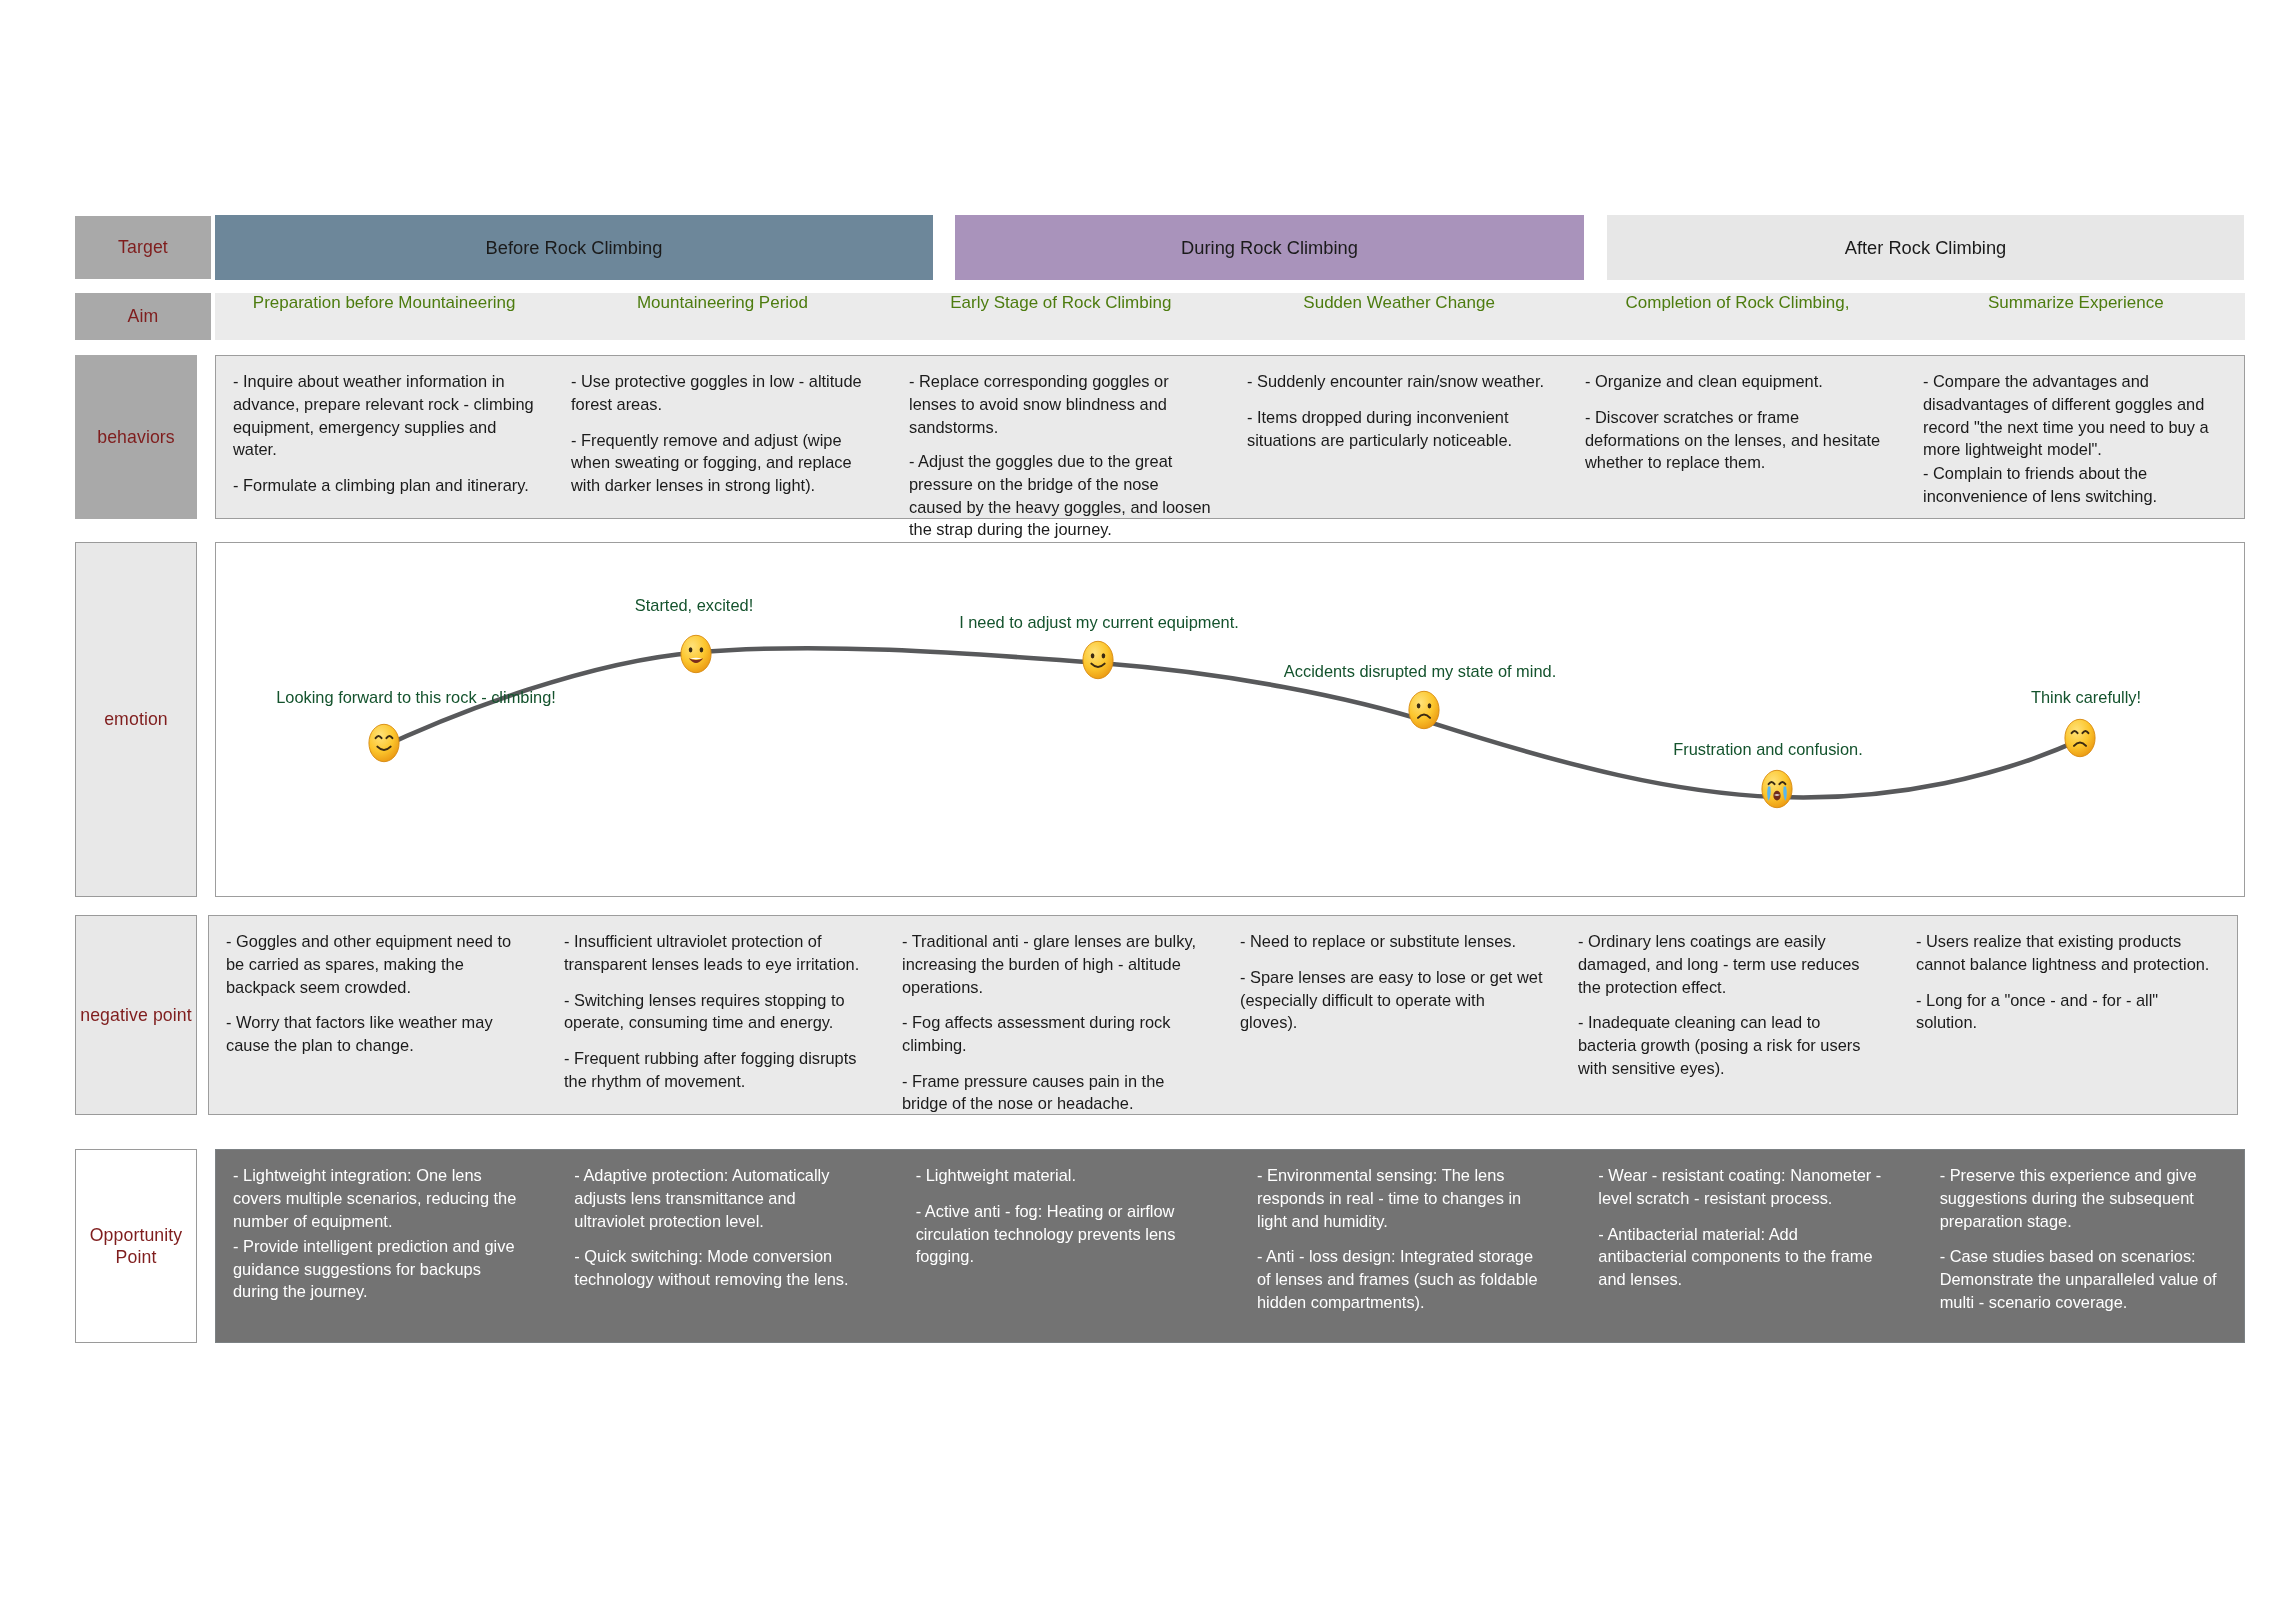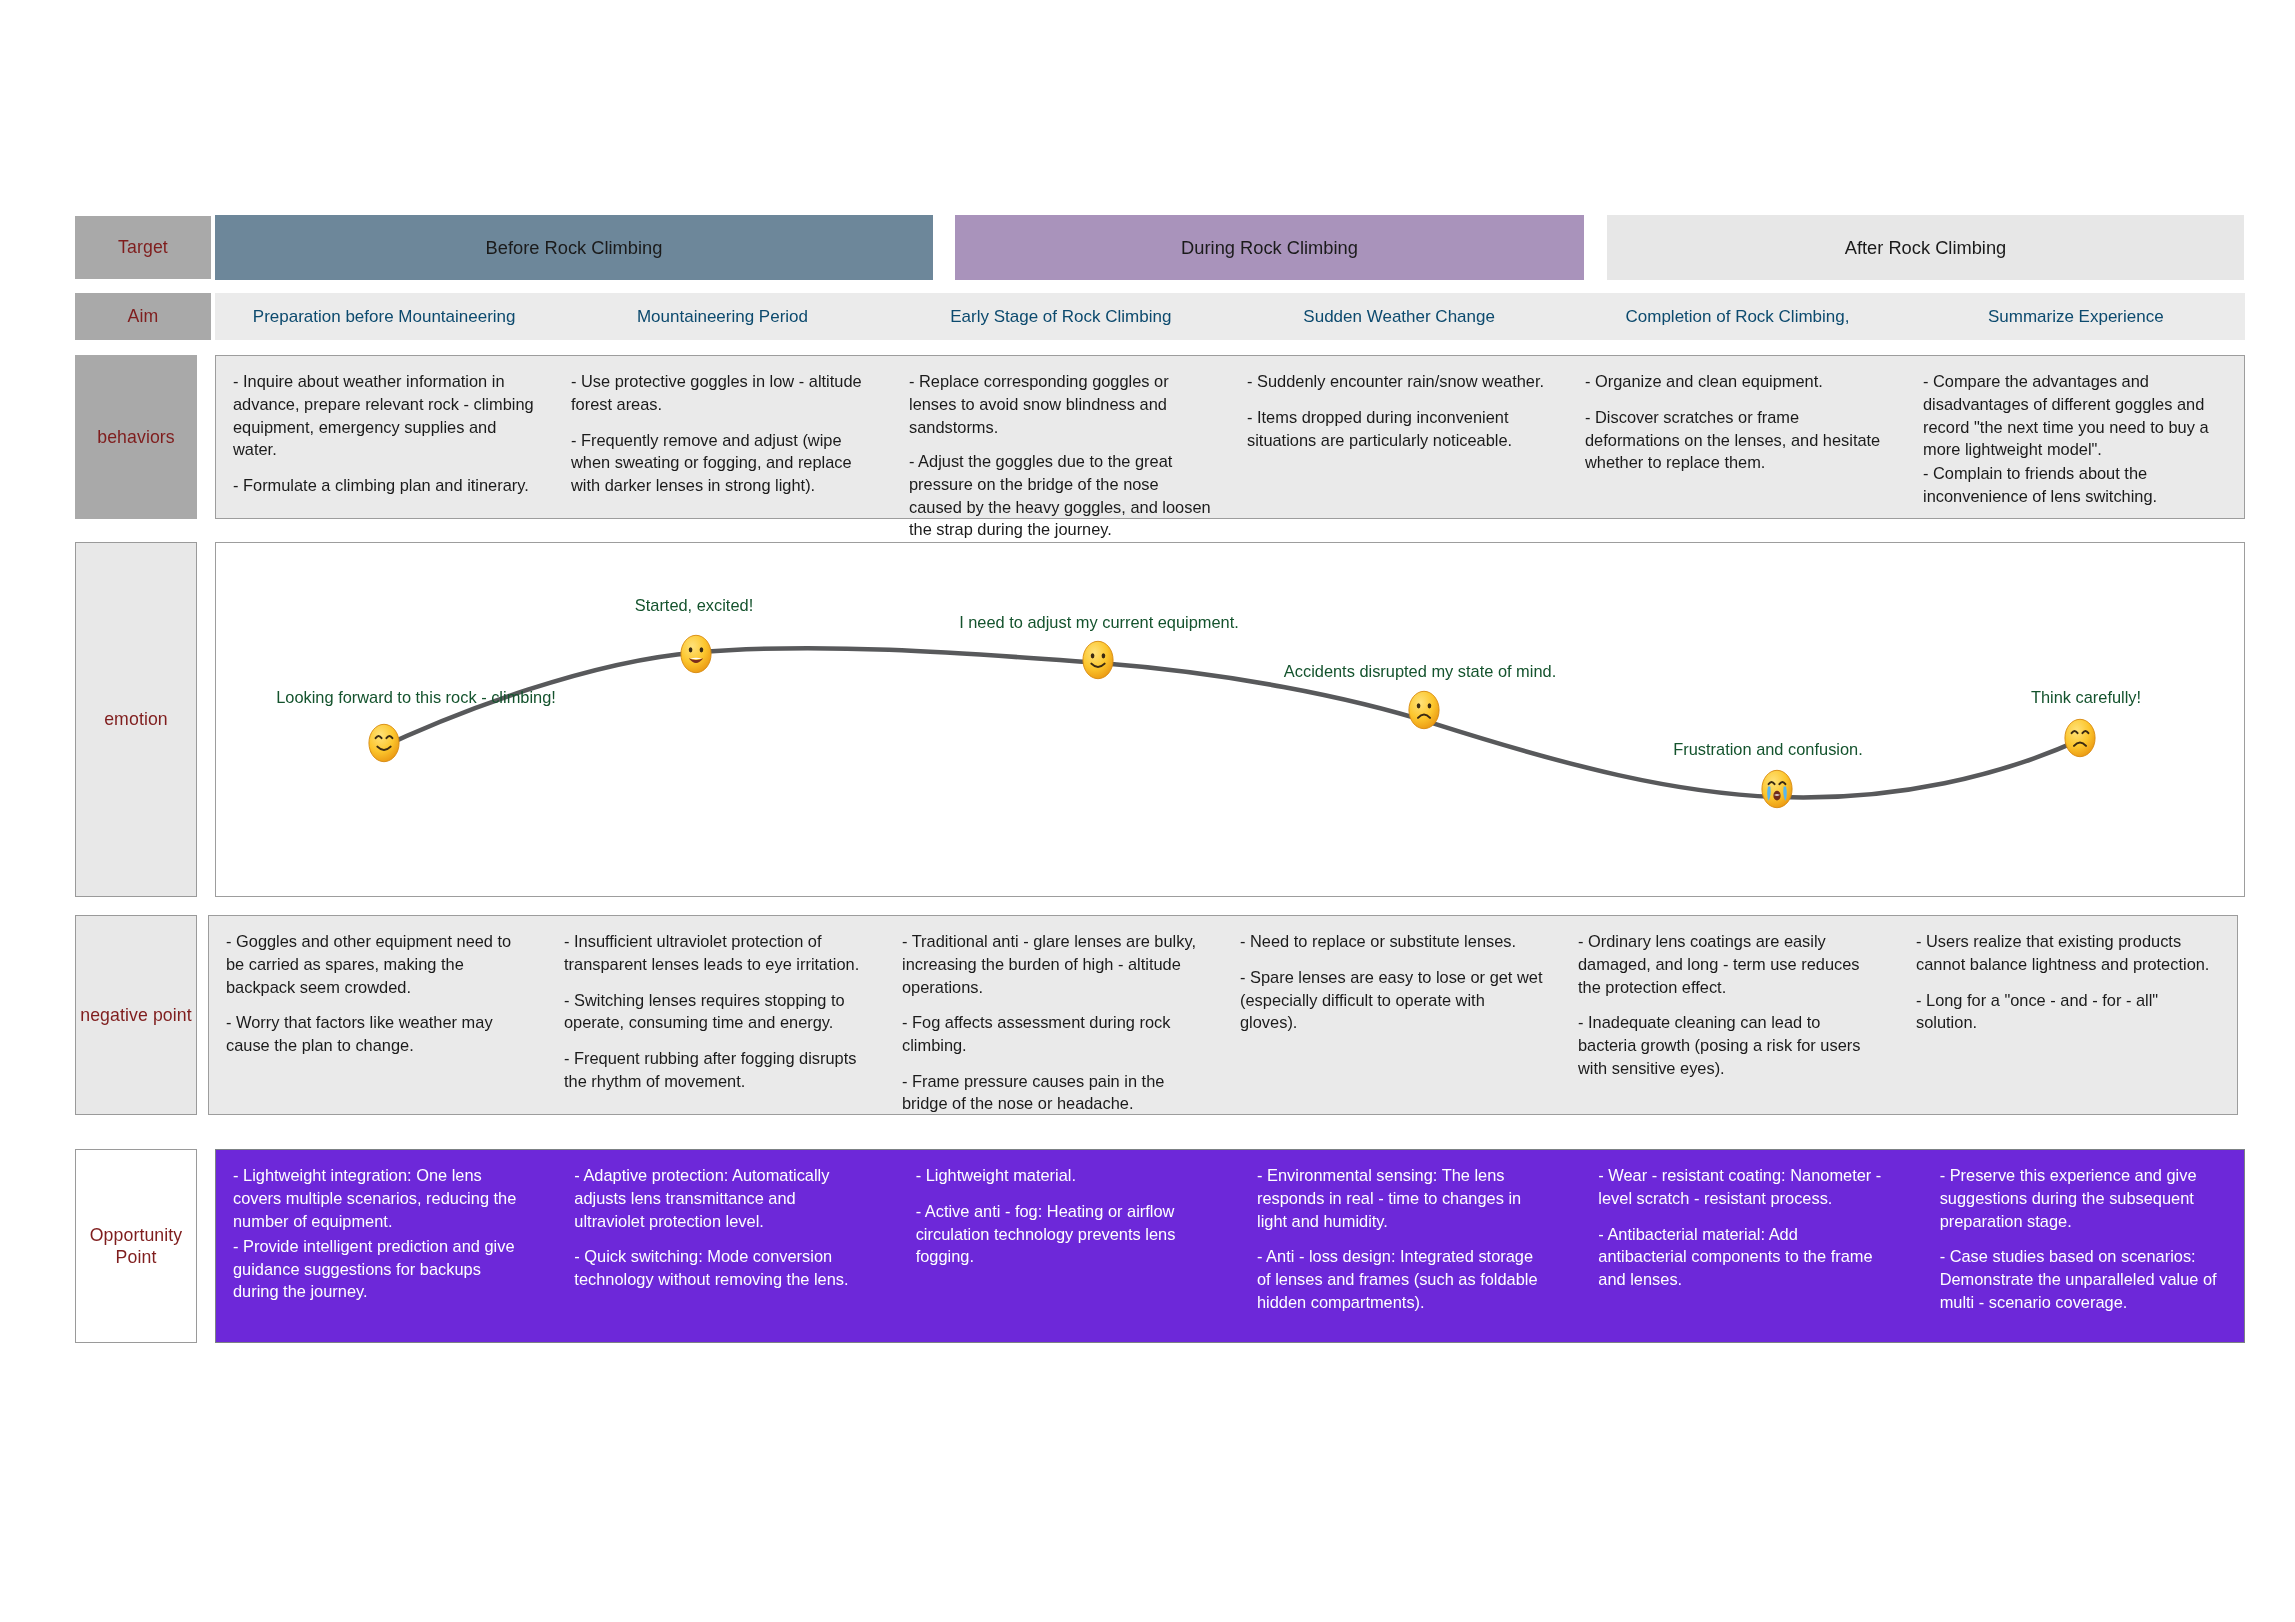--- a/index.html
+++ b/index.html
@@ -18,24 +18,24 @@
   .band{position:absolute;box-sizing:border-box;}
   .phase{
     display:flex;align-items:center;justify-content:center;
     font-size:18.3px;color:#1b1b1b;
   }
   .phase-before{background:#6d879a;}
   .phase-during{background:#a993bb;}
   .phase-after{background:#e7e7e7;}
 
   .aimstrip{position:absolute;background:#ebebeb;display:flex;}
-  .aim{flex:1;display:flex;align-items:center;justify-content:center;text-align:center;font-size:17px;color:#0c4a6e;}
+  .aim{flex:1;display:flex;align-items:flex-start;justify-content:center;text-align:center;font-size:17px;color:#4d7c0f;}
 
   .rowbox{position:absolute;box-sizing:border-box;background:#eaeaea;border:0.7px solid #9d9d9d;display:flex;}
-  .rowbox.opp{background:#6d28d9;border:0.7px solid #7c8184;gap:20px;}
+  .rowbox.opp{background:#737373;border:0.7px solid #7c8184;gap:20px;}
   .rowbox.plain{background:#ffffff;border:0.7px solid #9d9d9d;display:block;}
 
   .cell{flex:1;box-sizing:border-box;padding:14.4px 17px 0 17px;}
   .cell p{margin:0 0 13px 0;font-size:16.4px;line-height:1.38;color:#1b1b1b;}
   .rowbox.opp .cell p{color:#ffffff;}
 
   
   #emotion-canvas{position:absolute;left:0;top:0;width:100%;height:100%;}
   .note{
     position:absolute;font-size:16.4px;color:#14532d;white-space:nowrap;

